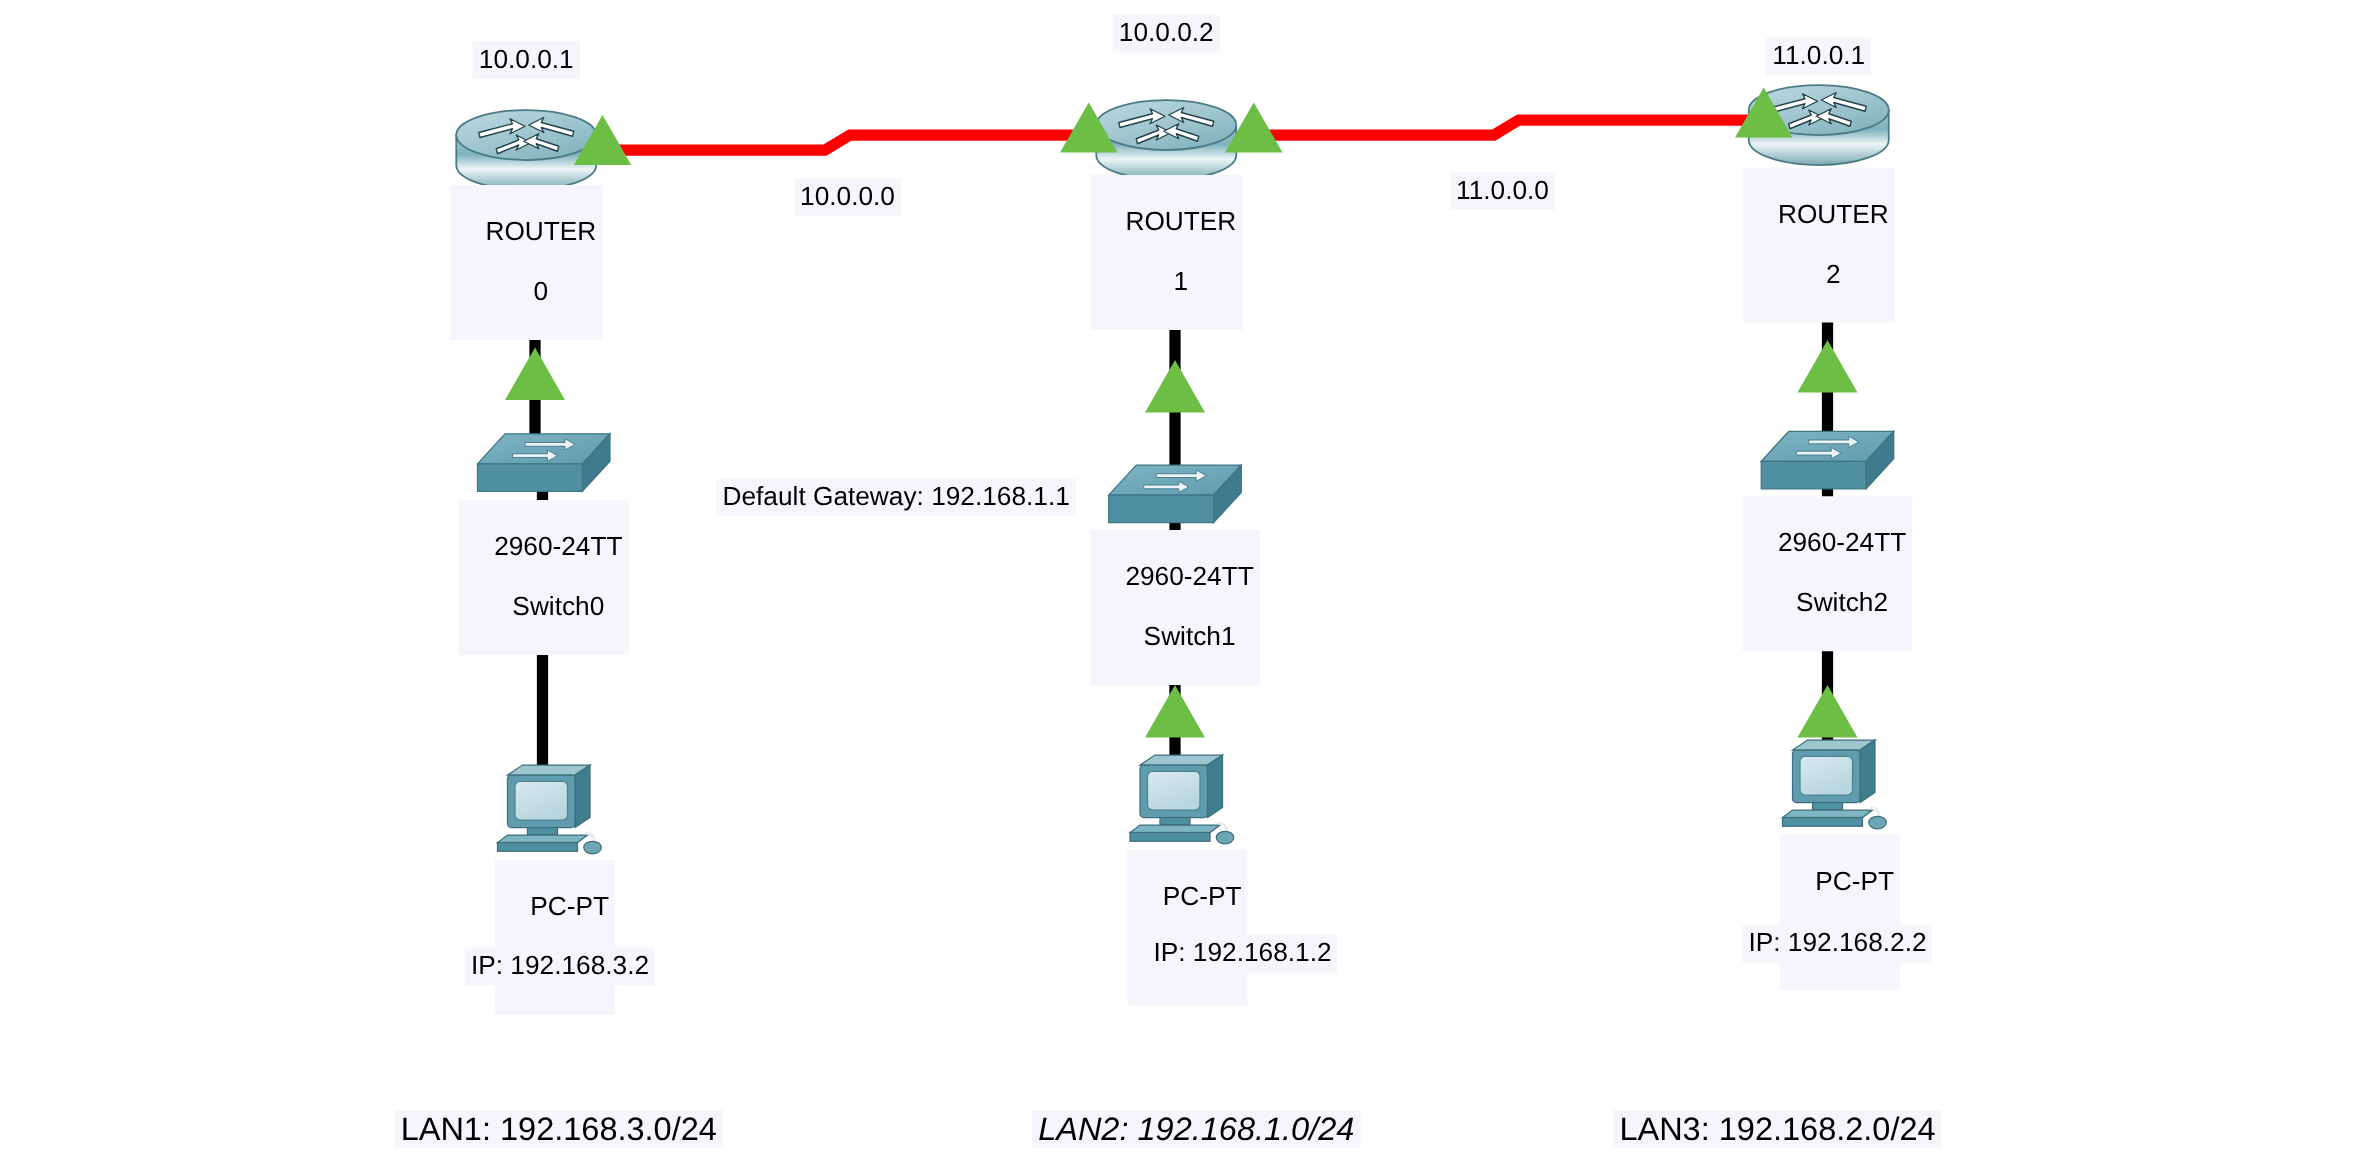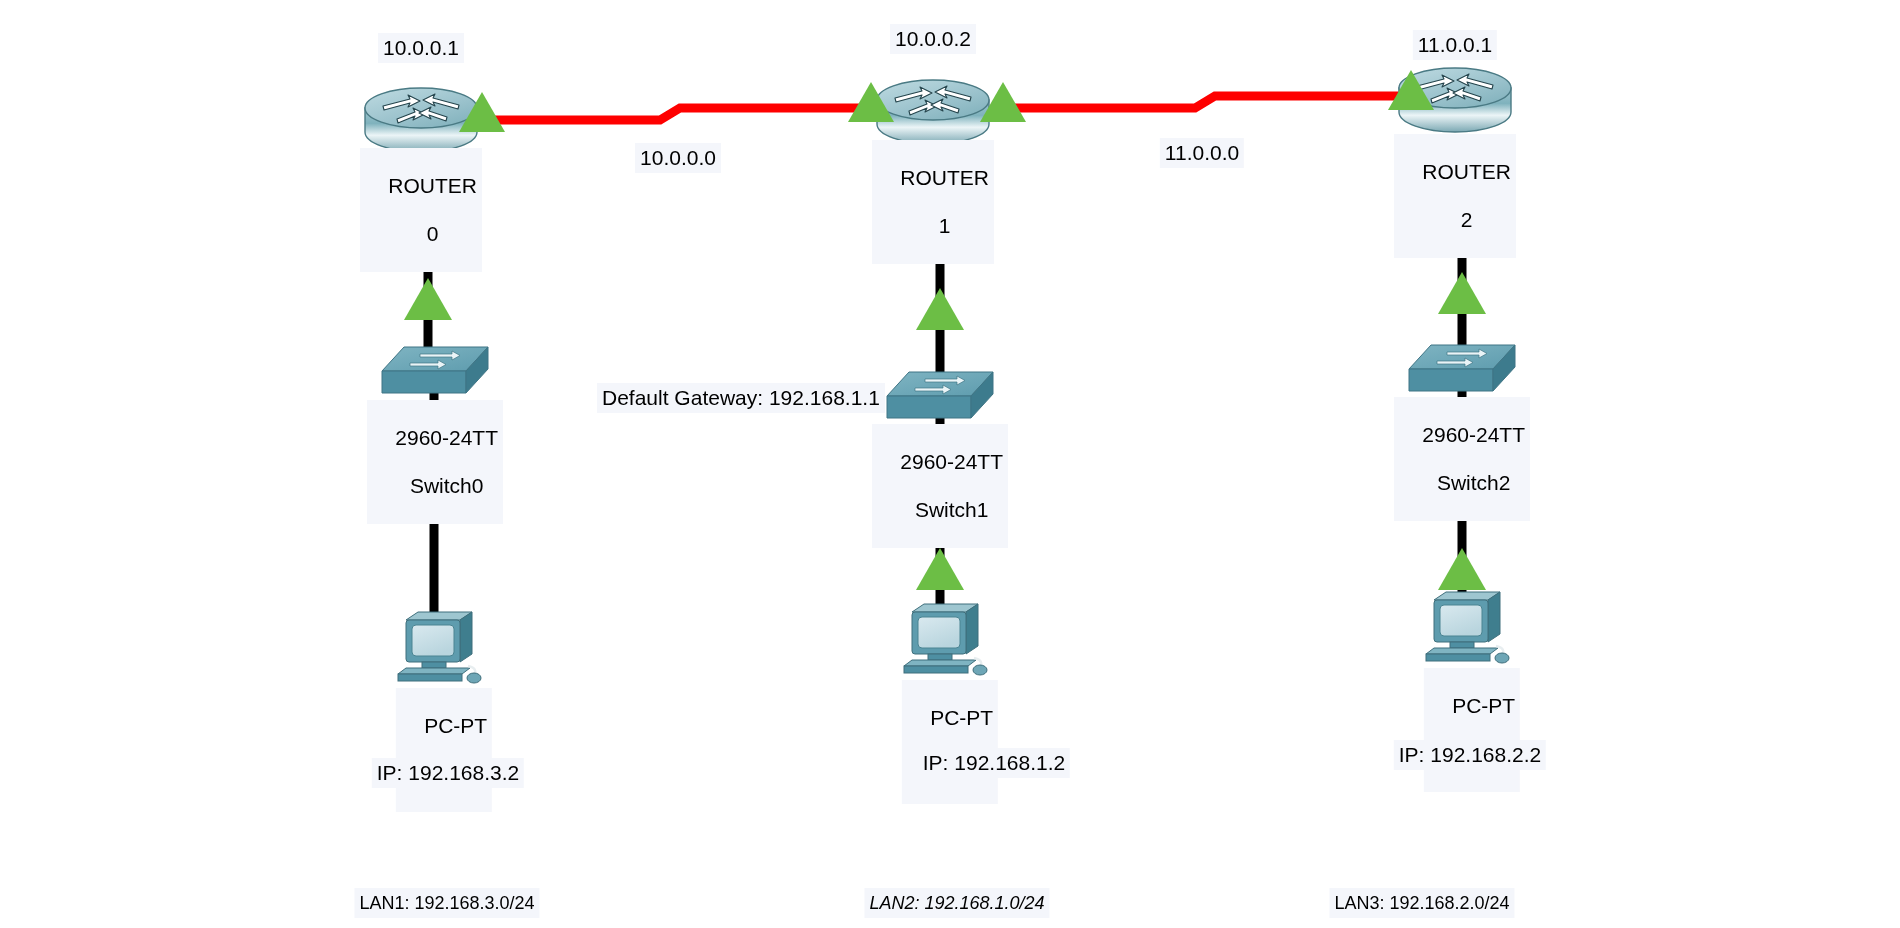--- a/index.html
+++ b/index.html
@@ -30,21 +30,21 @@
     text-align: center;
     padding: 2px 5px;
     z-index: 40;
   }
   .lbl.dev {
     font-size: 21px;
     line-height: 24px;
     z-index: 30;
   }
   .lbl.ip { font-size: 21px; }
-  .lbl.lan { font-size: 18px; text-align: right; }
+  .lbl.lan { font-size: 26px; text-align: right; }
   
   .ctr { transform: translateX(-50%); }
 
   
   .dev-ico {
     position: absolute;
     z-index: 25;
   }
   .link {
     position: absolute;
@@ -150,21 +150,21 @@
       <path d="M2,24 L2,48 A56,20 0 0 0 114,48 L114,24 Z" fill="url(#rbody1)" stroke="#4a7a84" stroke-width="1.4"></path>
       <ellipse cx="58" cy="24" rx="56" ry="20" fill="url(#rtop1)" stroke="#4a7a84" stroke-width="1.4"></ellipse>
       <g fill="#ffffff" stroke="#24444c" stroke-width="1.1" stroke-linejoin="round">
         <path d="M20,22 L47,15 L45,11 L57,17 L45,23 L47,19 L21,26 Z"></path>
         <path d="M96,21 L70,14 L72,10 L60,16 L72,22 L70,18 L95,25 Z"></path>
         <path d="M34,35 L52,28 L50,24 L62,30 L50,36 L52,32 L35,39 Z"></path>
         <path d="M84,33 L66,27 L68,23 L56,29 L68,35 L66,31 L83,37 Z"></path>
       </g>
     </svg>
   </div>
-  <div class="lbl ctr" style="left:933px; top:24px;text-align:center;">10.0.0.2</div>
+  <div class="lbl ctr" style="left:933px; top:12px;text-align:center;">10.0.0.2</div>
   <div class="lbl dev ctr" style="left:933px; top:140px;">
     <span>ROUTER</span><br>
     <span>1</span>
   </div>
 
   <div class="dev-ico" style="left:1397px; top:64px;">
     <svg width="116" height="72" viewBox="0 0 116 72">
       <defs>
         <linearGradient id="rbody2" x1="0" y1="0" x2="0" y2="1">
           <stop offset="0%" stop-color="#9fc6cf"></stop>
@@ -342,19 +342,19 @@
       <path d="M76,56 C86,58 84,64 80,66" fill="none" stroke="#e8eef0" stroke-width="2.4"></path>
       <ellipse cx="82" cy="68" rx="7" ry="5" fill="#6ea6b6" stroke="#3f6f7c" stroke-width="1"></ellipse>
     </svg>
   </div>
   <div class="lbl dev ctr" style="left:1472px; top:668px;">
     <span>PC-PT</span><br>
     <span>PC2</span>
   </div>
   <div class="lbl ip ctr" style="left:1470px; top:740px;">IP: 192.168.2.2</div>
 
-  <div class="lbl" style="left:573px; top:383px;margin-left:24px;">Default Gateway: 192.168.1.1</div>
+  <div class="lbl" style="left:573px; top:383px;">Default Gateway: 192.168.1.1</div>
 
   <div class="lbl lan ctr" style="left:447px; top:888px;">LAN1: 192.168.3.0/24</div>
   <div class="lbl lan ctr" style="left:957px; top:888px;font-style:italic;">LAN2: 192.168.1.0/24</div>
   <div class="lbl lan ctr" style="left:1390px; top:888px;margin-left:32px;">LAN3: 192.168.2.0/24</div>
 
 </div>
 
 </body></html>

